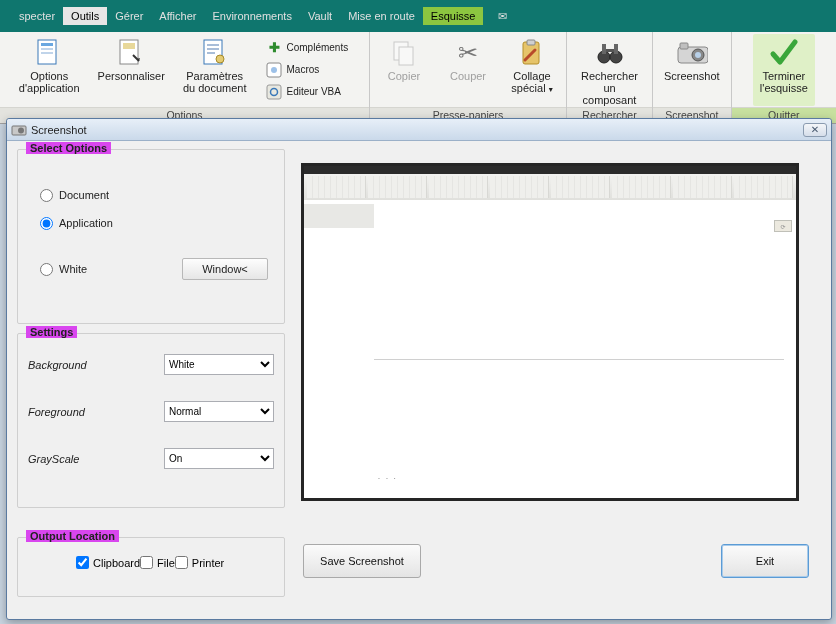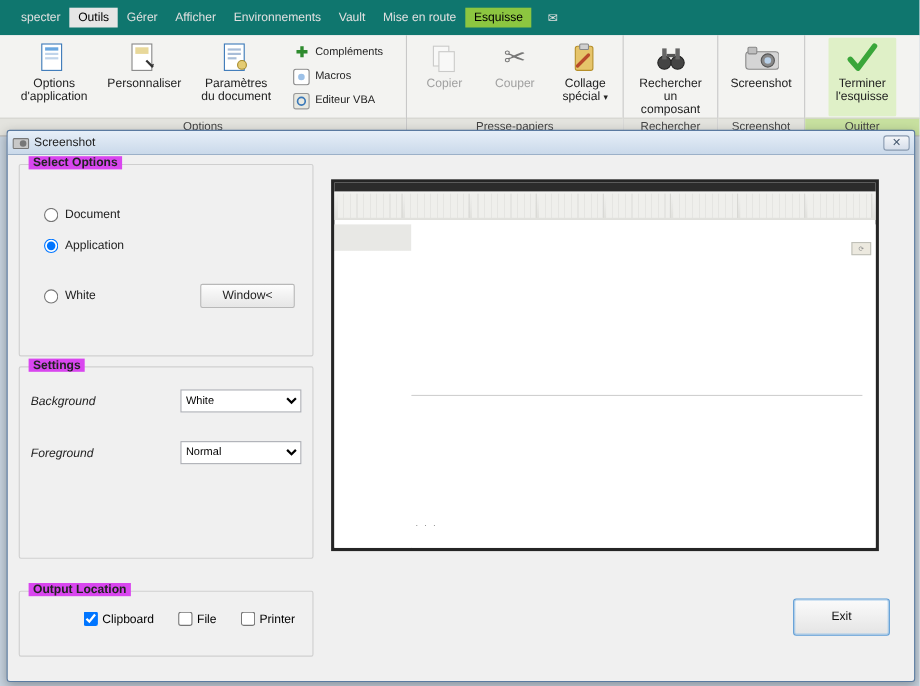--- a/index.html
+++ b/index.html
@@ -219,21 +219,21 @@
   .setting-label { width: 92px; color:#222;font-style:italic; }
   .setting-row select {
     flex:1;
     height: 21px;
     border: 1px solid #abadb3;
     background: #fff;
     font-size: 10px;
     margin-left: 36px;
   }
   .cb-row {
-    display:flex; align-items:center; gap:22px;
+    display:flex; align-items:center; 
     margin-top: 10px; margin-left: 4px; padding-left: 44px;
   }
   .cb-item { display:flex; align-items:center; gap:4px; }
   .cb-item input{ margin:0; }
 
   .preview {
     position: absolute;
     left: 294px; top: 22px; width: 498px; height: 338px;
     background: #fff;
     border: 3px solid #252525;
@@ -476,20 +476,24 @@
     <div class="fieldset fs-settings">
       <span class="legend">Settings</span>
       <div class="setting-row">
         <span class="setting-label">Background</span>
         <select><option>White</option></select>
       </div>
       <div class="setting-row" style="margin-top:26px;">
         <span class="setting-label">Foreground</span>
         <select><option>Normal</option></select>
       </div>
+      <div class="setting-row" style="margin-top:26px;">
+        <span class="setting-label">GrayScale</span>
+        <select><option>On</option></select>
+      </div>
     </div>
 
     <div class="fieldset fs-output">
       <span class="legend">Output Location</span>
       <div class="cb-row">
         <label class="cb-item">
           <input type="checkbox" checked="" style="">
           <span>Clipboard</span>
         </label>
         <label class="cb-item">
@@ -514,16 +518,17 @@
             <div></div>
             <div></div>
             <div></div>
           </div>
         <div class="preview-mid-line"></div>
         <div class="preview-corner">. . .</div>
         <div class="preview-tag">⟳</div>
       </div>
     </div>
 
+    <button class="dlg-btn btn-save">Save Screenshot</button>
     <button class="dlg-btn btn-exit">Exit</button>
 
   </div>
 </div>
 
 </body></html>

